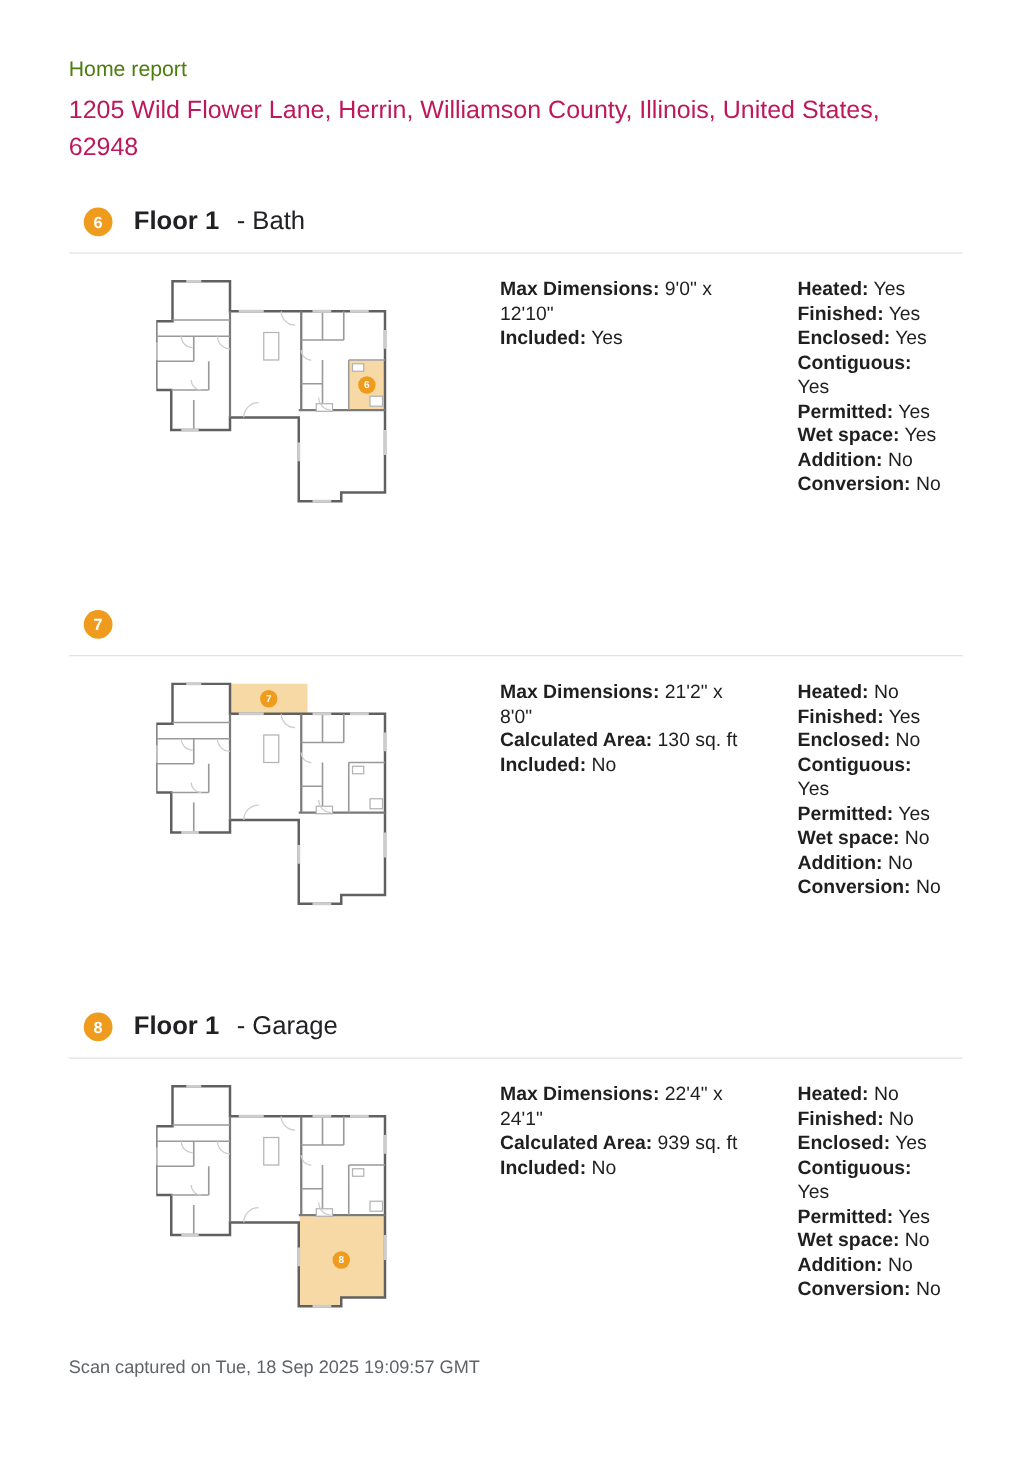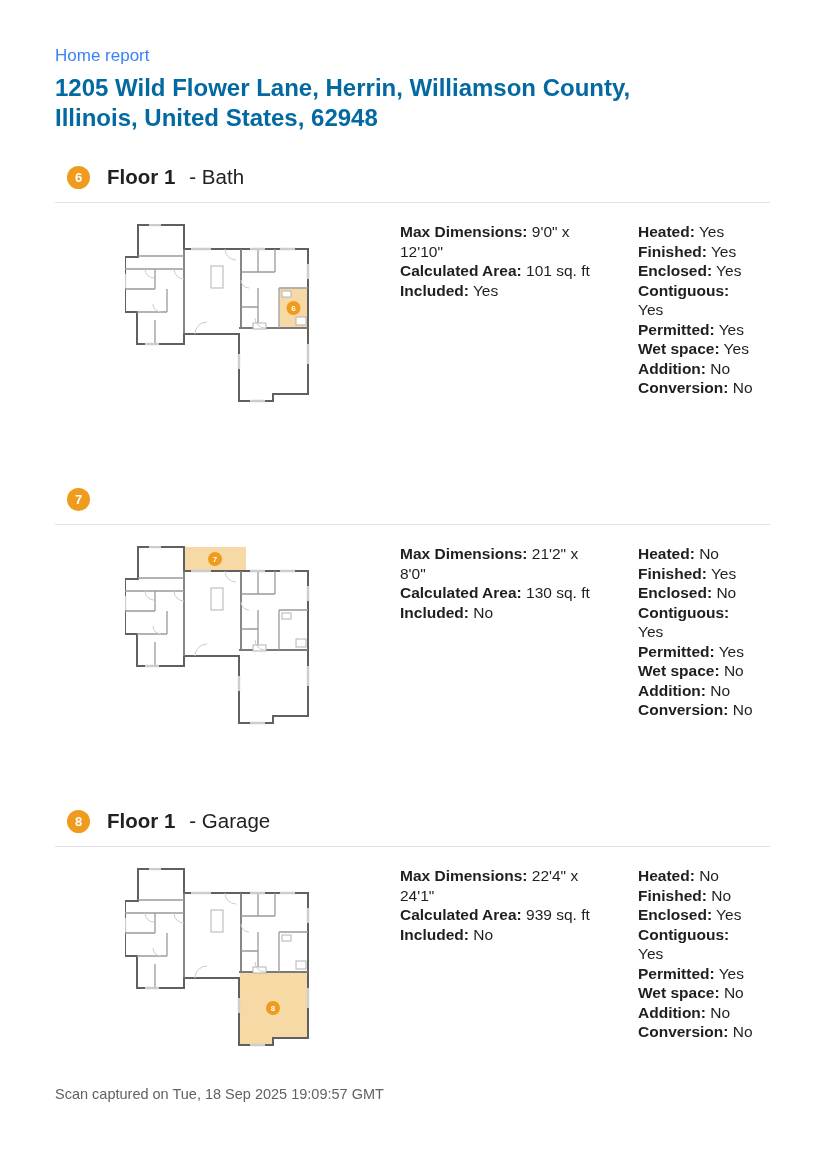--- a/index.html
+++ b/index.html
@@ -7,25 +7,25 @@
   html, body { margin: 0; padding: 0; }
   body {
     width: 825px; height: 1167px;
     background: #ffffff;
     font-family: "Liberation Sans", sans-serif;
     color: #202124;
     overflow: hidden;
   }
   .page { padding: 46px 55px 0 55px; }
 
-  .report-label { font-size: 17px; line-height: 20px; color: #3b82f6; }
+  .report-label { font-size: 17px; line-height: 20px; color: #4d7c0f; }
   .address {
     margin: 7px 0 0 0;
-    font-size: 24px; font-weight: 700; line-height: 30px;
-    color: #0369a1; max-width: 660px;
+    font-size: 20px; font-weight: 400; line-height: 30px;
+    color: #be185d; max-width: 660px;
   }
 
   .section { margin-top: 78px; }
   .section.first { margin-top: 30px; }
 
   .section-header { display: flex; align-items: center; height: 28px; }
   .badge {
     width: 23px; height: 23px; border-radius: 50%;
     background: #EF9B1D; color: #fff;
     font-size: 13px; font-weight: 700; line-height: 23px; text-align: center;
@@ -115,21 +115,20 @@
       <div class="plan-col">
         <svg class="plan" viewBox="0 0 190 183">
           <rect class="room-highlight" x="154.5" y="64.5" width="28" height="39"></rect>
           <use href="#plan-geo"></use>
           <circle class="badge-dot" r="7" cx="168.5" cy="84"></circle>
           <text class="badge-num" x="168.5" y="84">6</text>
         </svg>
       </div>
       <div class="dims-col">
         <div class="kv"><b>Max Dimensions:</b> <span>9'0" x 12'10"</span></div>
-        <div class="kv"><b>Calculated Area:</b> <span>101 sq. ft</span></div>
         <div class="kv"><b>Included:</b> <span>Yes</span></div>
       </div>
       <div class="flags-col">
         <div class="kv"><b>Heated:</b> <span>Yes</span></div>
         <div class="kv"><b>Finished:</b> <span>Yes</span></div>
         <div class="kv"><b>Enclosed:</b> <span>Yes</span></div>
         <div class="kv wrap"><b>Contiguous:</b> <span>Yes</span></div>
         <div class="kv"><b>Permitted:</b> <span>Yes</span></div>
         <div class="kv"><b>Wet space:</b> <span>Yes</span></div>
         <div class="kv"><b>Addition:</b> <span>No</span></div>

